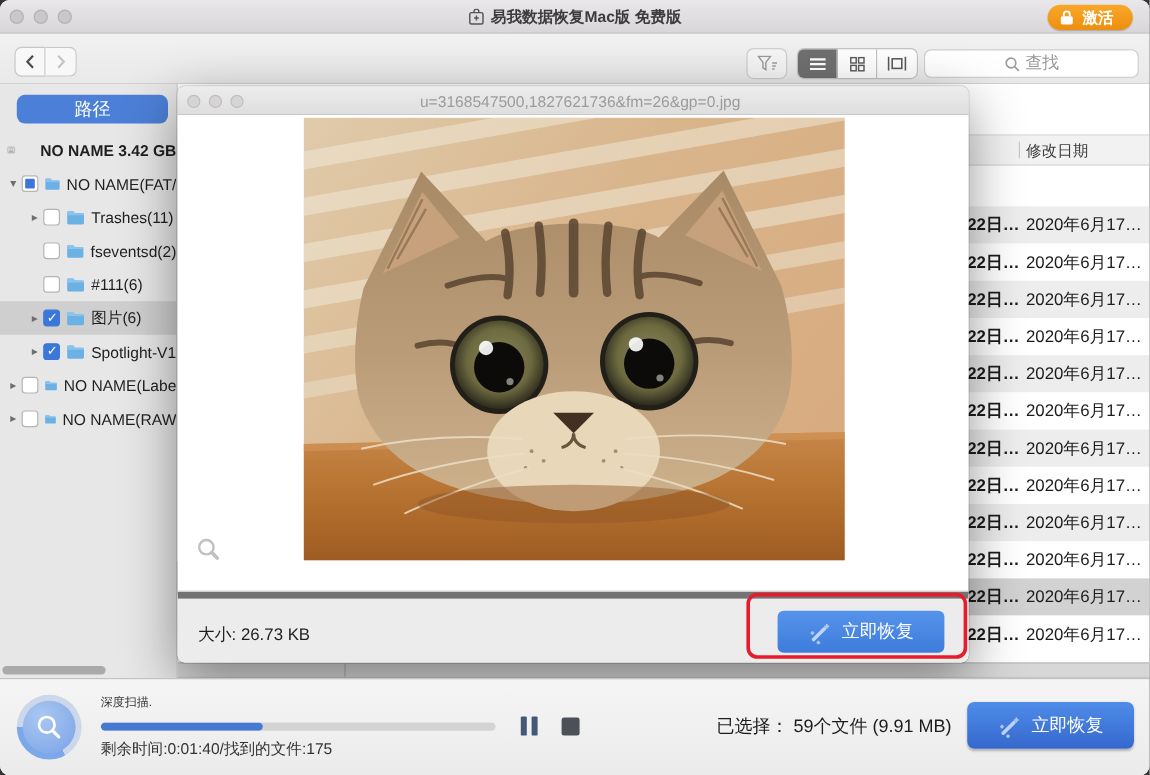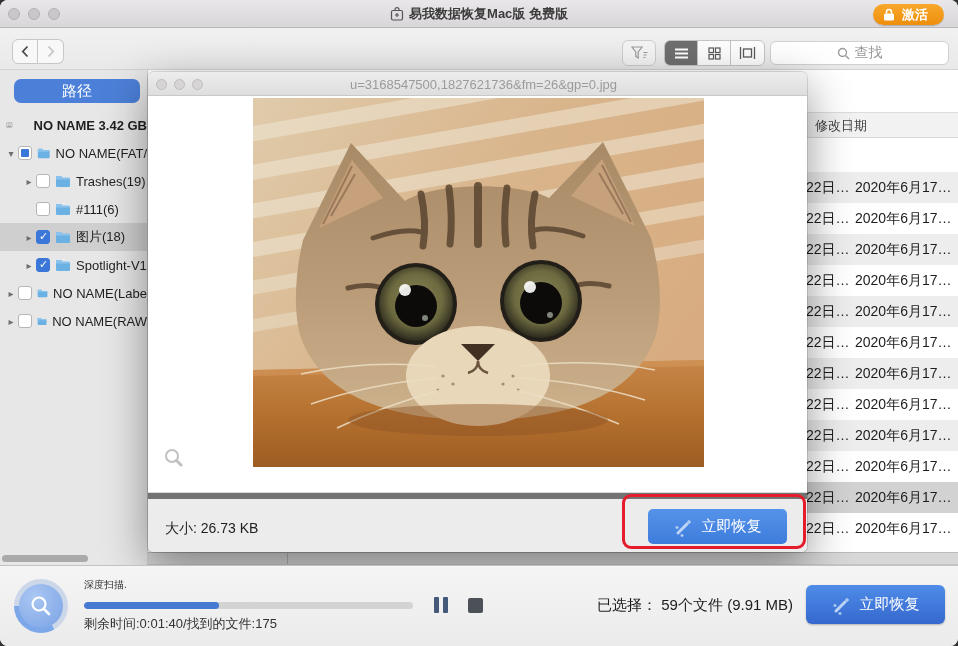--- a/index.html
+++ b/index.html
@@ -49,25 +49,25 @@
   .cb-checked::after { content:"✓"; position:absolute; left:2px; top:-1px; color:#fff; font-size:11px; font-weight:bold; }
   .cb-partial { background:#fff; border:1px solid #b5b5b5; }
   .cb-partial::after { content:""; position:absolute; left:2px; top:2px; width:8px; height:8px; background:#3b77d8; border-radius:1px; }
   .tree-label { margin-left:5px; }
   .sidebar-hscroll { position:absolute; left:2px; bottom:3px; width:86px; height:7px; border-radius:4px; background:#aaa; }
 
   
   .content { position:absolute; left:148px; top:70px; right:0; bottom:81px; background:#fff; overflow:hidden; }
   .table-header { position:absolute; left:0; right:0; top:42px; height:26px; background:#f2f2f2;
     border-top:1px solid #dcdcdc; border-bottom:1px solid #d8d8d8; font-size:13px; color:#3e3e3e; }
-  .th-label { position:absolute; left:667px; top:4px;font-family:Liberation Serif, serif; }
+  .th-label { position:absolute; left:707px; top:4px;font-family:Liberation Serif, serif; }
   .col-div { position:absolute; left:701px; top:5px; bottom:5px; width:1px; background:#c9c9c9; }
   .rows { position:absolute; left:0; right:0; top:102px; }
   .trow { position:relative; height:31px; font-size:14px; color:#1c1c1c; }
-  .trow .c1 { position:absolute; left:658px; top:7px; width:46px; overflow:hidden; white-space:nowrap; }
+  .trow .c1 { position:absolute; left:658px; top:7px; width:46px; overflow:hidden; white-space:nowrap;font-weight:bold; }
   .trow .c2 { position:absolute; left:707px; top:7px; white-space:nowrap; }
   .content-hscroll { position:absolute; left:0; right:0; bottom:0; height:13px; background:#d7d7d7;
     border-top:1px solid #bbb; border-bottom:1px solid #c6c6c6; }
   .content-hscroll .vdiv { position:absolute; left:139px; top:0; bottom:0; width:1px; background:#b2b2b2; }
 
   
   .statusbar { position:absolute; left:0; right:0; bottom:0; height:81px; background:linear-gradient(#f5f5f5,#ebebeb);
     border-top:1px solid #c2c2c2; z-index:40; }
   .scan-circle { position:absolute; left:14px; top:13px; width:54px; height:54px; border-radius:50%;
     background:conic-gradient(from 150deg,#7ca7e8 0deg 120deg,#ccd7ea 120deg 360deg); }
@@ -206,39 +206,48 @@
           </svg>
           <span class="tree-label">NO NAME(FAT/</span>
         </div>
         <div class="tree-row" style="padding-left: 22px;">
           <span class="disc">▸</span>
           <span class="cb cb-unchecked"></span>
           <svg width="16" height="13" viewBox="0 0 16 13">
             <path d="M1,2.2 Q1,1 2.2,1 L6,1 L7.5,2.8 L13.8,2.8 Q15,2.8 15,4 L15,10.8 Q15,12 13.8,12 L2.2,12 Q1,12 1,10.8 Z" fill="#6cb1e4"></path>
             <path d="M1,4.4 L15,4.4 L15,4 Q15,2.8 13.8,2.8 L7.5,2.8 L6,1 L2.2,1 Q1,1 1,2.2 Z" fill="#8ac4ee"></path>
           </svg>
-          <span class="tree-label">Trashes(19)</span>
+          <span class="tree-label">Trashes(11)</span>
         </div>
         <div class="tree-row" style="padding-left: 22px;">
           <span class="disc"></span>
           <span class="cb cb-unchecked"></span>
           <svg width="16" height="13" viewBox="0 0 16 13">
             <path d="M1,2.2 Q1,1 2.2,1 L6,1 L7.5,2.8 L13.8,2.8 Q15,2.8 15,4 L15,10.8 Q15,12 13.8,12 L2.2,12 Q1,12 1,10.8 Z" fill="#6cb1e4"></path>
             <path d="M1,4.4 L15,4.4 L15,4 Q15,2.8 13.8,2.8 L7.5,2.8 L6,1 L2.2,1 Q1,1 1,2.2 Z" fill="#8ac4ee"></path>
           </svg>
+          <span class="tree-label">fseventsd(2)</span>
+        </div>
+        <div class="tree-row" style="padding-left: 22px;">
+          <span class="disc"></span>
+          <span class="cb cb-unchecked"></span>
+          <svg width="16" height="13" viewBox="0 0 16 13">
+            <path d="M1,2.2 Q1,1 2.2,1 L6,1 L7.5,2.8 L13.8,2.8 Q15,2.8 15,4 L15,10.8 Q15,12 13.8,12 L2.2,12 Q1,12 1,10.8 Z" fill="#6cb1e4"></path>
+            <path d="M1,4.4 L15,4.4 L15,4 Q15,2.8 13.8,2.8 L7.5,2.8 L6,1 L2.2,1 Q1,1 1,2.2 Z" fill="#8ac4ee"></path>
+          </svg>
           <span class="tree-label">#111(6)</span>
         </div>
         <div class="tree-row selected" style="padding-left: 22px;">
           <span class="disc">▸</span>
           <span class="cb cb-checked"></span>
           <svg width="16" height="13" viewBox="0 0 16 13">
             <path d="M1,2.2 Q1,1 2.2,1 L6,1 L7.5,2.8 L13.8,2.8 Q15,2.8 15,4 L15,10.8 Q15,12 13.8,12 L2.2,12 Q1,12 1,10.8 Z" fill="#6cb1e4"></path>
             <path d="M1,4.4 L15,4.4 L15,4 Q15,2.8 13.8,2.8 L7.5,2.8 L6,1 L2.2,1 Q1,1 1,2.2 Z" fill="#8ac4ee"></path>
           </svg>
-          <span class="tree-label">图片(18)</span>
+          <span class="tree-label">图片(6)</span>
         </div>
         <div class="tree-row" style="padding-left: 22px;">
           <span class="disc">▸</span>
           <span class="cb cb-checked"></span>
           <svg width="16" height="13" viewBox="0 0 16 13">
             <path d="M1,2.2 Q1,1 2.2,1 L6,1 L7.5,2.8 L13.8,2.8 Q15,2.8 15,4 L15,10.8 Q15,12 13.8,12 L2.2,12 Q1,12 1,10.8 Z" fill="#6cb1e4"></path>
             <path d="M1,4.4 L15,4.4 L15,4 Q15,2.8 13.8,2.8 L7.5,2.8 L6,1 L2.2,1 Q1,1 1,2.2 Z" fill="#8ac4ee"></path>
           </svg>
           <span class="tree-label">Spotlight-V1</span>
         </div>

